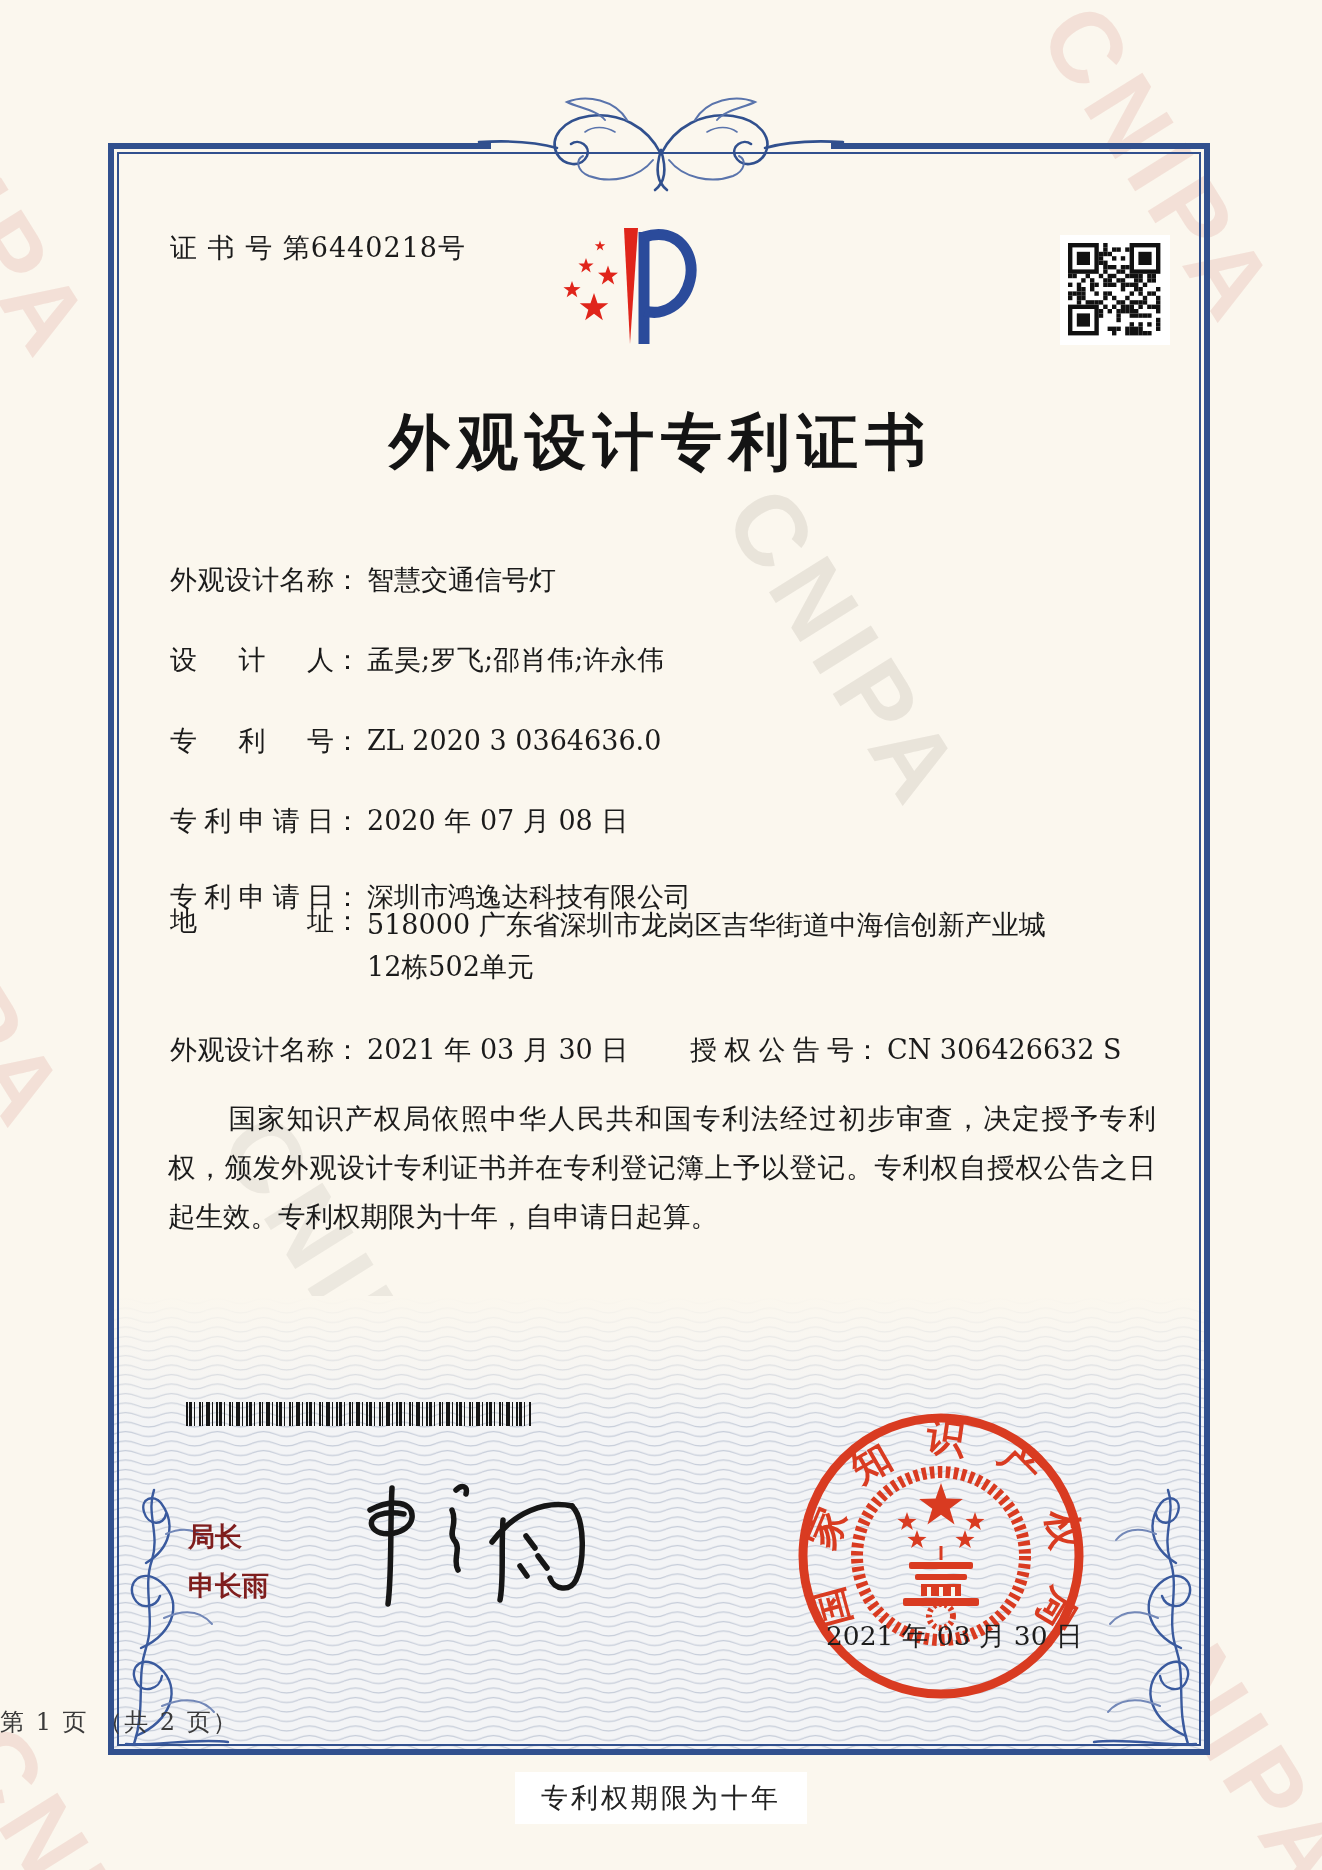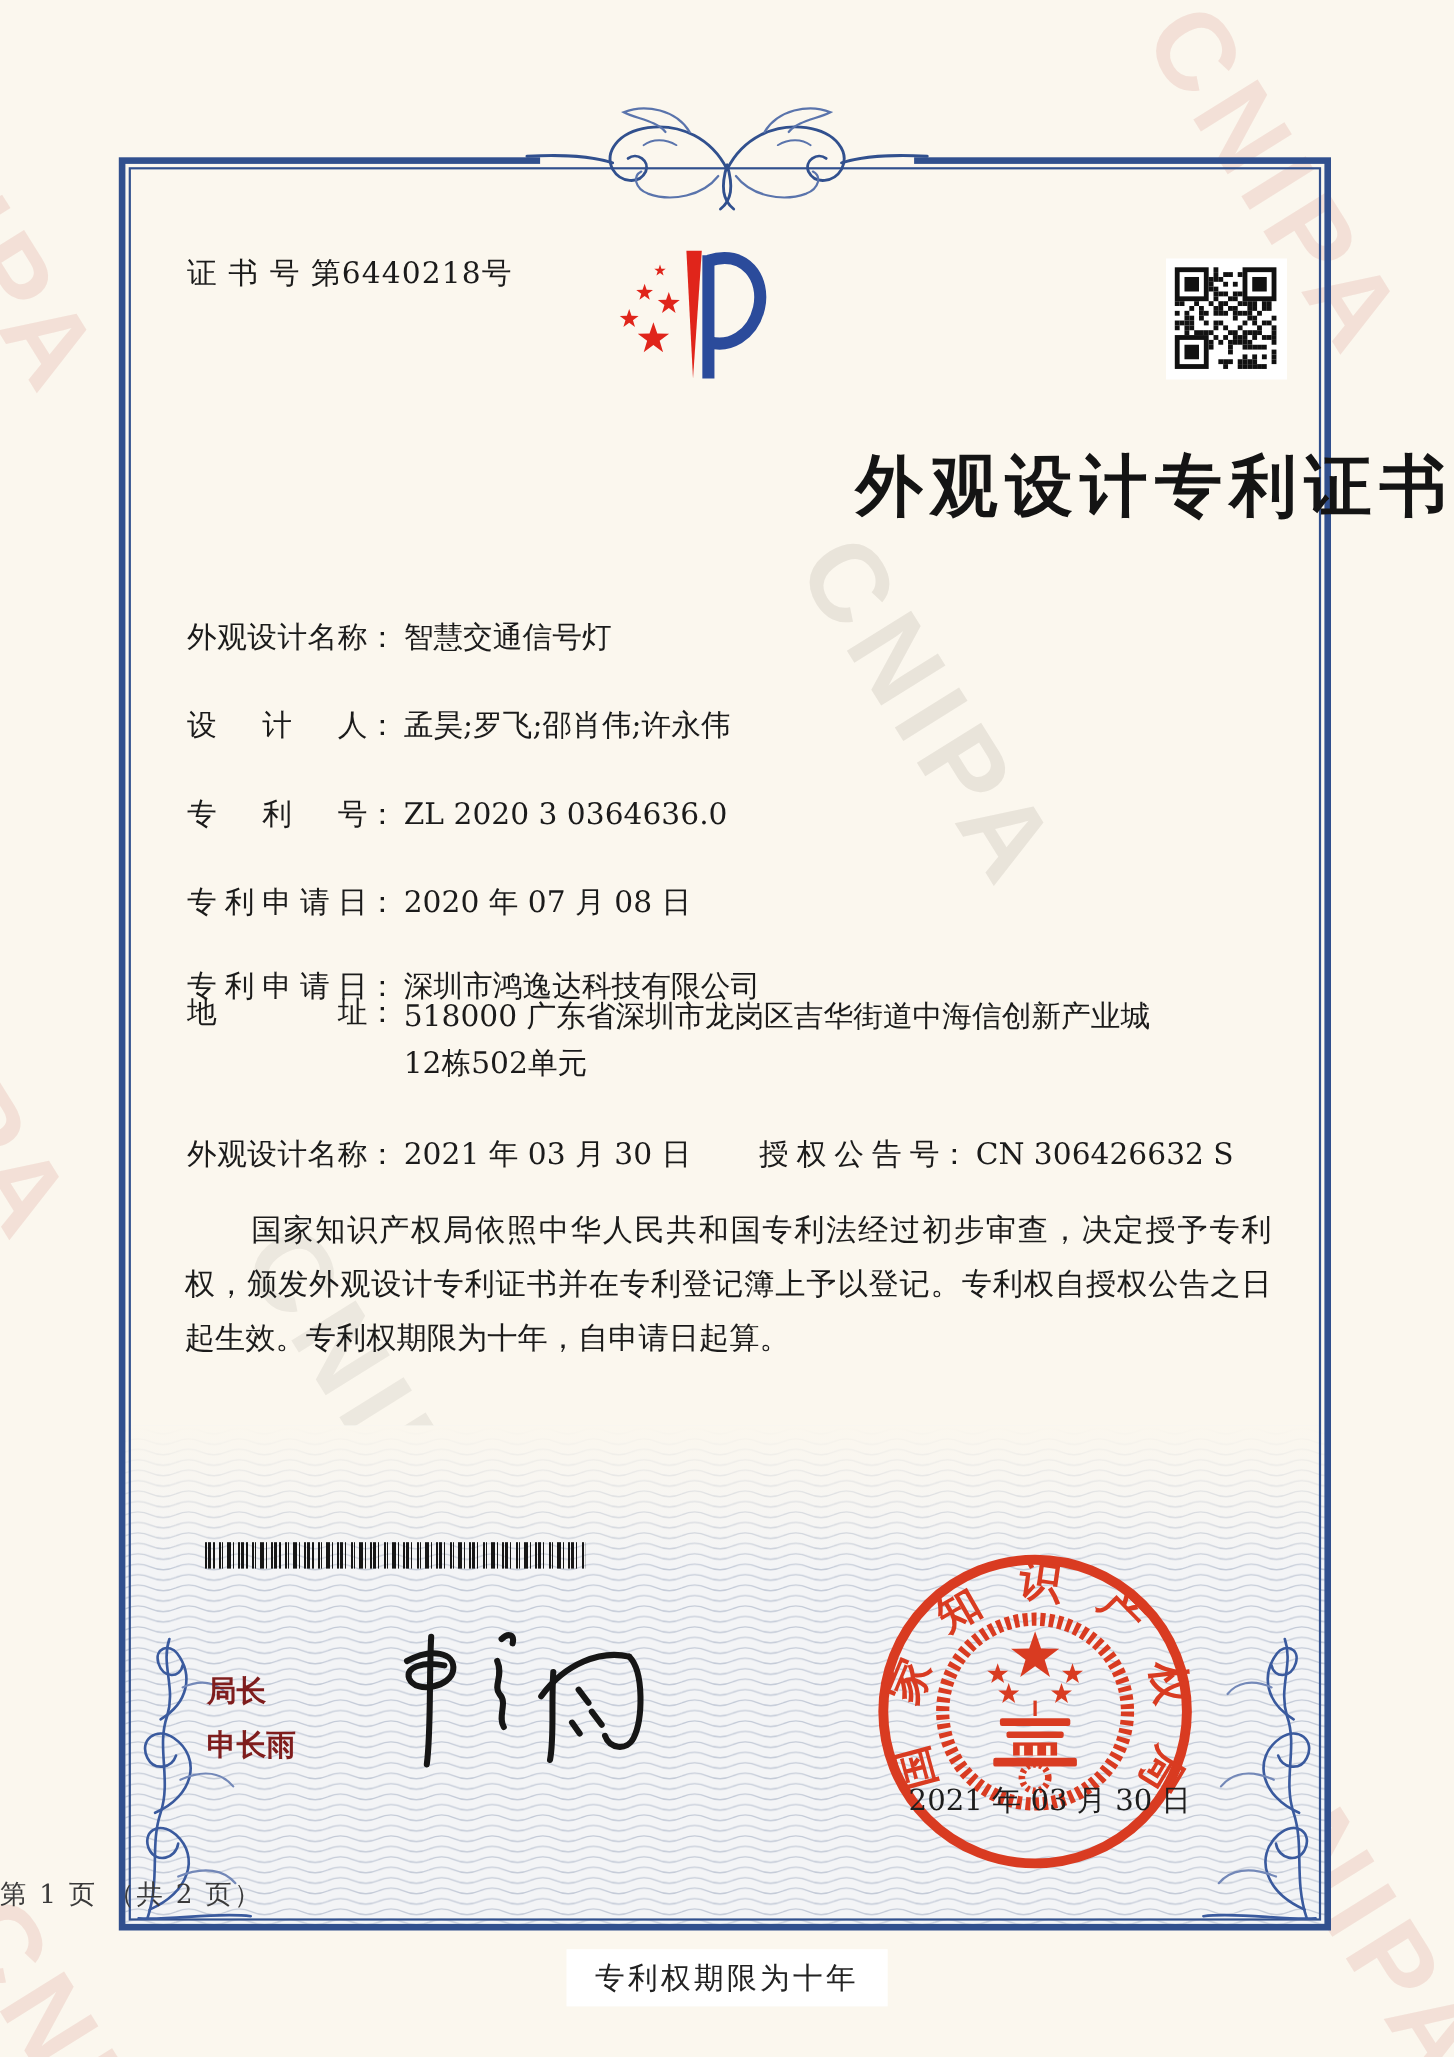--- a/index.html
+++ b/index.html
@@ -19,21 +19,21 @@
   .wavefade{position:absolute;left:114px;top:1296px;width:1094px;height:130px;z-index:2;
             background:linear-gradient(#FBF7EE 0%,rgba(251,247,238,0) 100%);}
   
   .frame{position:absolute;left:108px;top:143px;width:1102px;height:1612px;
          border:6px solid #31508E;box-sizing:border-box;z-index:3;}
   .frame-inner{position:absolute;inset:3px;border:2px solid #31508E;}
   .ornament{z-index:4;}
   
   .content{z-index:5;color:#1b1b1b;}
   .certno{left:170px;top:230px;font-size:27px;letter-spacing:1px;}
-  .doc-title{left:0;top:402px;width:100%;text-align:right;font-size:61px;font-weight:bold;
+  .doc-title{left:0;top:402px;width:100%;text-align:center;font-size:61px;font-weight:bold;
              letter-spacing:7px;color:#141414;}
   .frow{left:170px;font-size:27px;line-height:34px;white-space:nowrap;}
   .flabel{display:inline-block;width:164px;text-align:justify;text-align-last:justify;
           vertical-align:top;}
   .fvalue{margin-left:6px;text-align:right;}
   .addrvalue{display:inline-block;margin-left:6px;width:682px;white-space:normal;
              word-break:break-all;line-height:42px;vertical-align:top;}
   .grant-right{position:absolute;left:520px;top:0;white-space:nowrap;}
   .bodytext{left:168px;top:1094px;width:988px;font-size:27.5px;line-height:49px;
             text-align:justify;}

